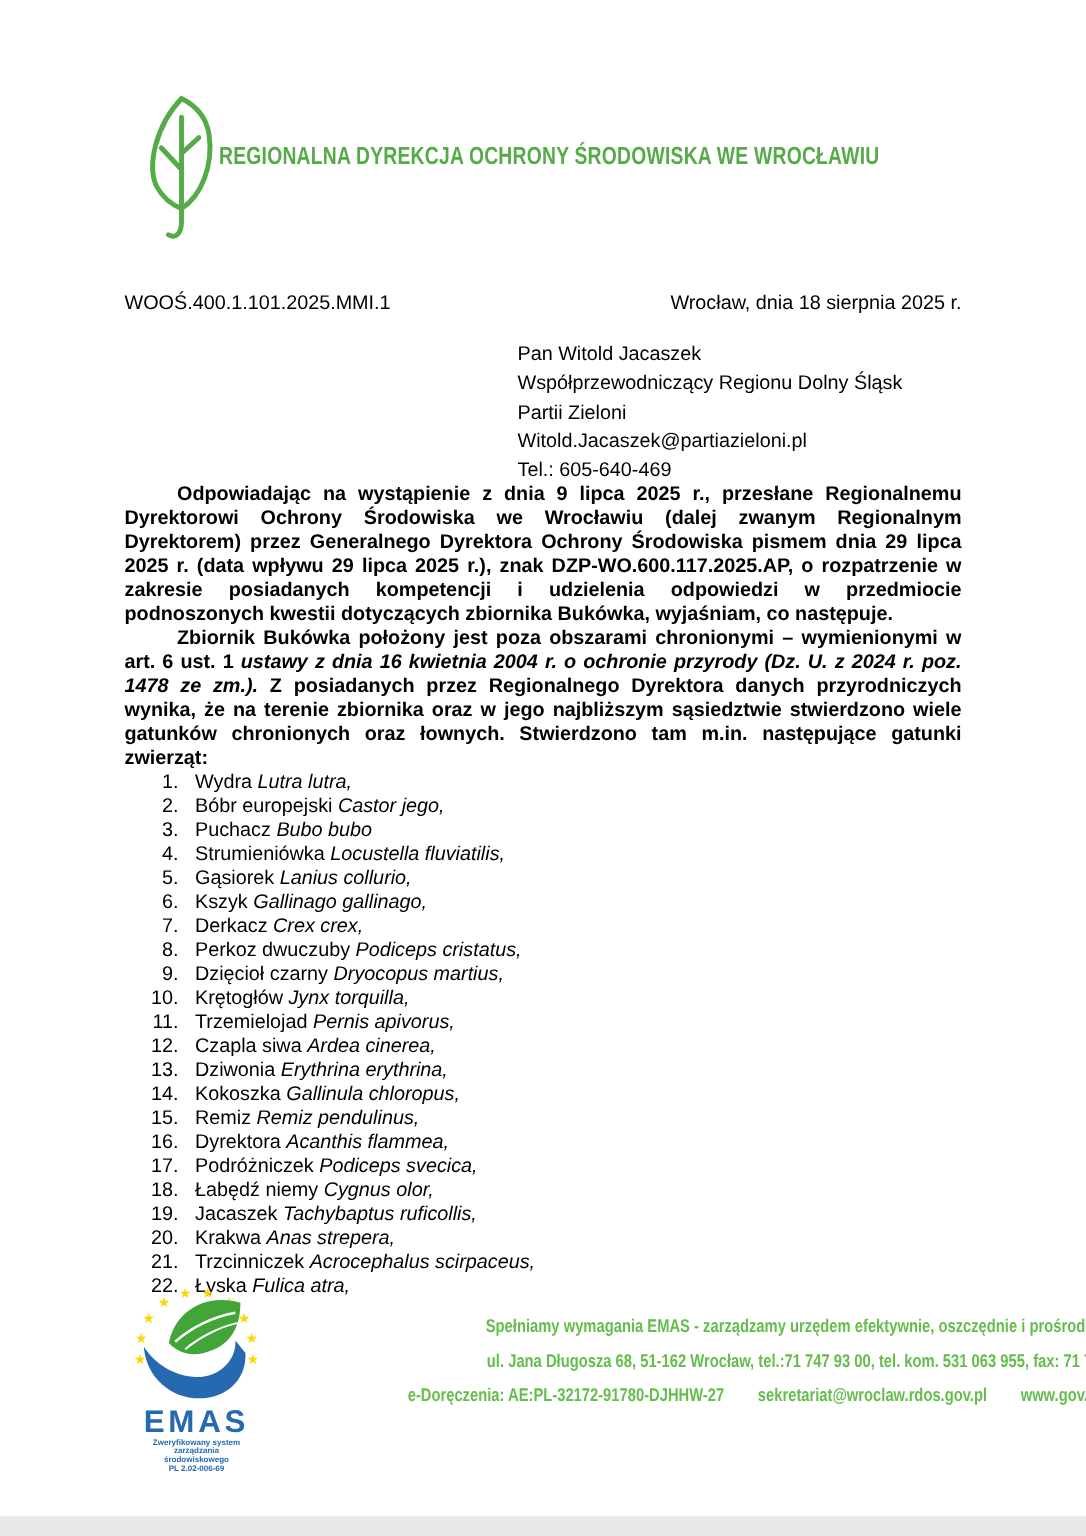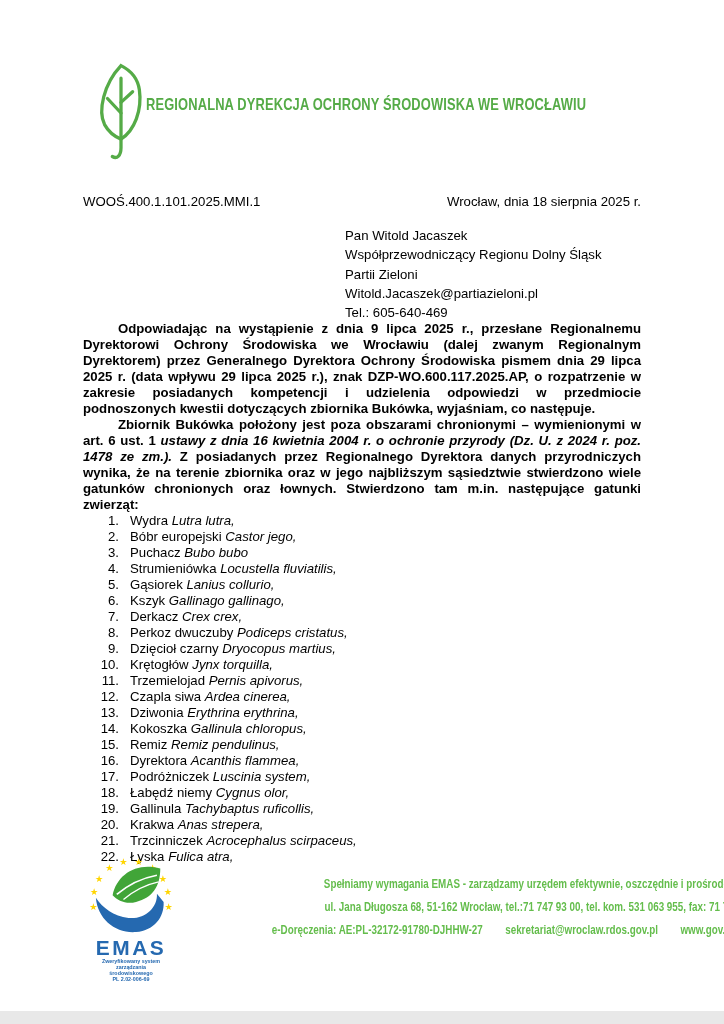--- a/index.html
+++ b/index.html
@@ -96,23 +96,23 @@
         <li><span class="num">7.</span><span>Derkacz </span><i>Crex crex,</i></li>
         <li><span class="num">8.</span><span>Perkoz dwuczuby </span><i>Podiceps cristatus,</i></li>
         <li><span class="num">9.</span><span>Dzięcioł czarny </span><i>Dryocopus martius,</i></li>
         <li><span class="num">10.</span><span>Krętogłów </span><i>Jynx torquilla,</i></li>
         <li><span class="num">11.</span><span>Trzemielojad </span><i>Pernis apivorus,</i></li>
         <li><span class="num">12.</span><span>Czapla siwa </span><i>Ardea cinerea,</i></li>
         <li><span class="num">13.</span><span>Dziwonia </span><i>Erythrina erythrina,</i></li>
         <li><span class="num">14.</span><span>Kokoszka </span><i>Gallinula chloropus,</i></li>
         <li><span class="num">15.</span><span>Remiz </span><i>Remiz pendulinus,</i></li>
         <li><span class="num">16.</span><span>Dyrektora </span><i>Acanthis flammea,</i></li>
-        <li><span class="num">17.</span><span>Podróżniczek </span><i>Luscinia system,</i></li>
+        <li><span class="num">17.</span><span>Podróżniczek </span><i>Podiceps svecica,</i></li>
         <li><span class="num">18.</span><span>Łabędź niemy </span><i>Cygnus olor,</i></li>
-        <li><span class="num">19.</span><span>Gallinula </span><i>Tachybaptus ruficollis,</i></li>
+        <li><span class="num">19.</span><span>Jacaszek </span><i>Tachybaptus ruficollis,</i></li>
         <li><span class="num">20.</span><span>Krakwa </span><i>Anas strepera,</i></li>
         <li><span class="num">21.</span><span>Trzcinniczek </span><i>Acrocephalus scirpaceus,</i></li>
         <li><span class="num">22.</span><span>Łyska </span><i>Fulica atra,</i></li>
       </ol>
   </div>
 
   <div class="footer">
     <svg class="emas-logo" viewBox="0 0 110 154">
       <g fill="#ffd500" font-family="DejaVu Sans, sans-serif" font-size="11" text-anchor="middle">
         <text x="10" y="64">★</text>

